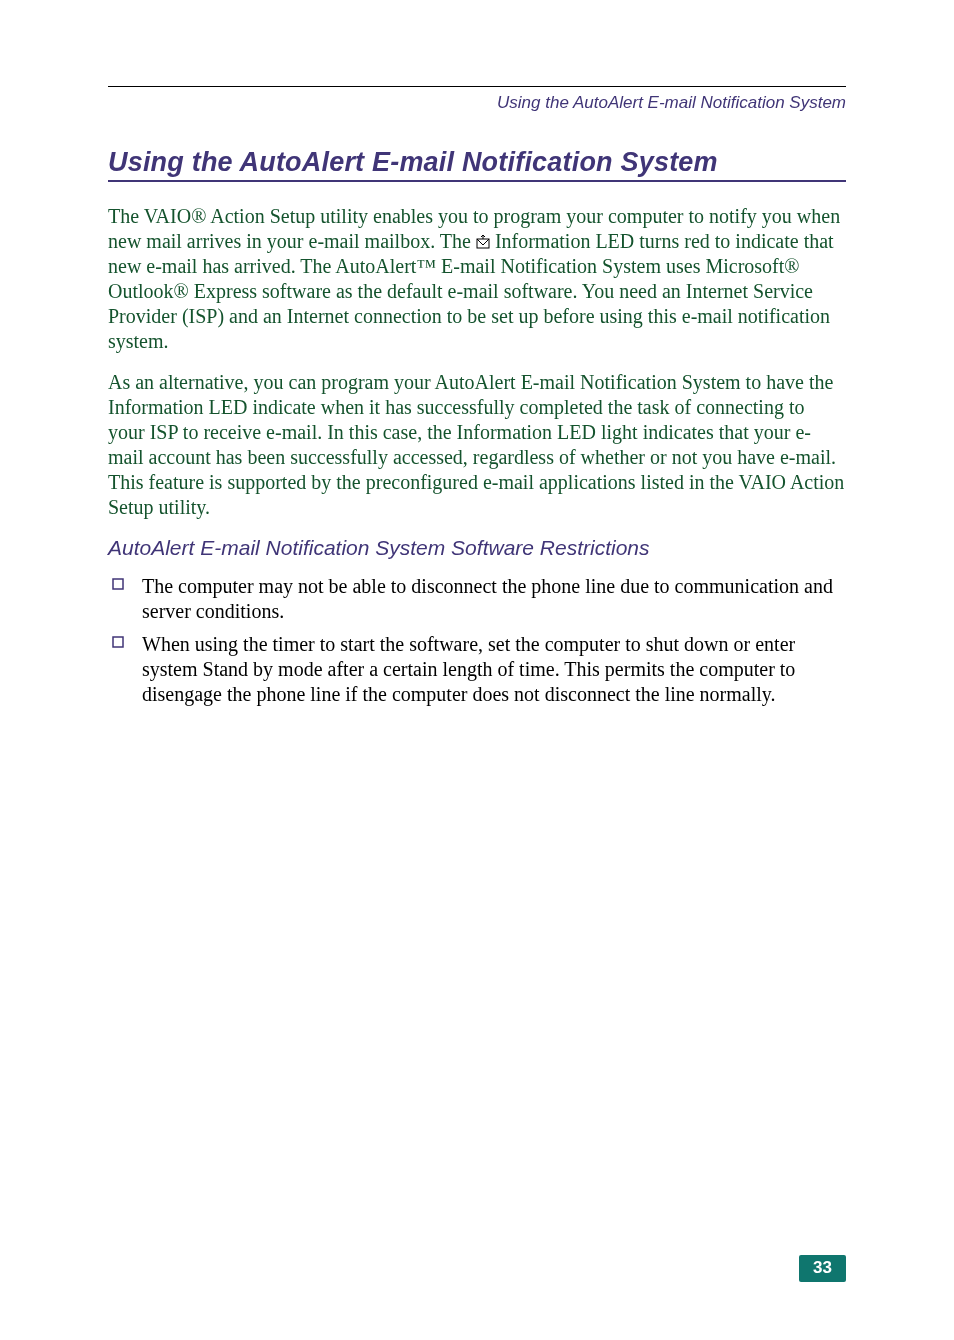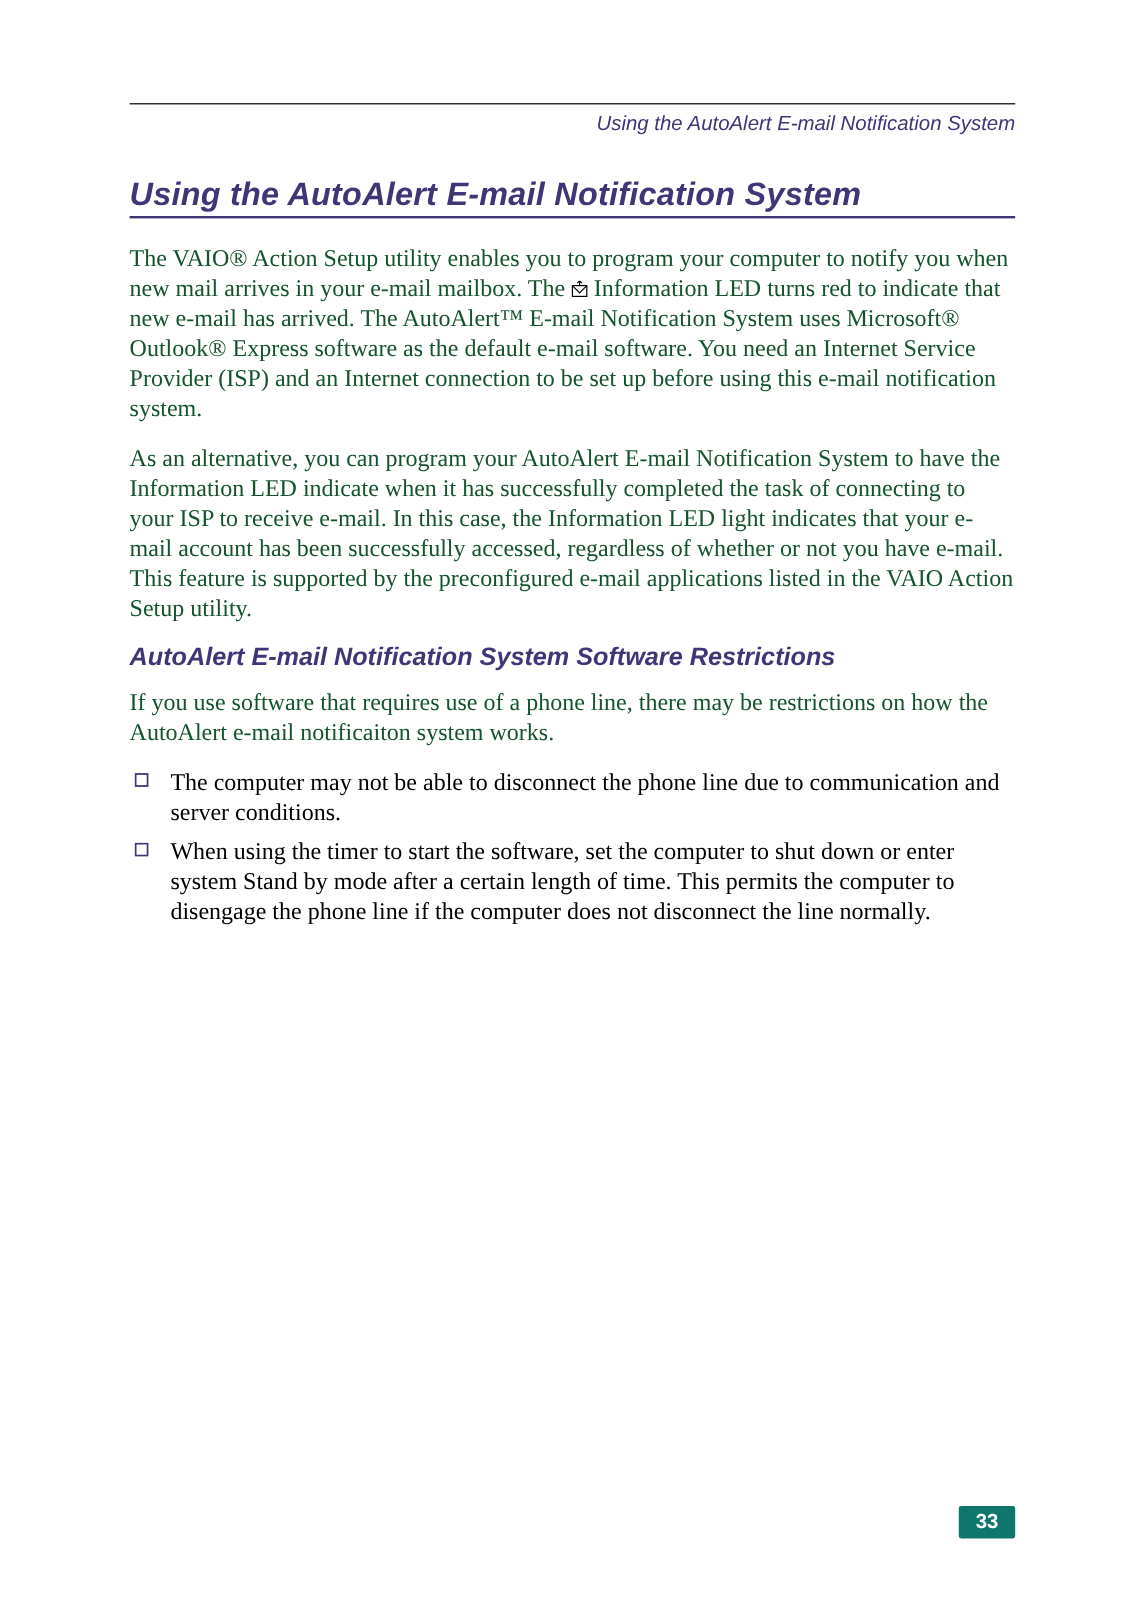--- a/index.html
+++ b/index.html
@@ -67,21 +67,21 @@
     margin-top: 2px;
   }
   .note-text {
     font-family: Arial, Helvetica, sans-serif;
     font-size: 18px;
     line-height: 1.25;
     color: #000;
   }
   .h2 {
     font-family: Arial, Helvetica, sans-serif;
-    font-weight: bold;
+    font-weight: normal;
     font-style: italic;
     color: #403577;
     font-size: 21px;
     margin: 8px 0 14px 0;
   }
   ul.sq {
     list-style: none;
     padding: 0;
     margin: 0 0 0 0;
   }
@@ -132,21 +132,20 @@
           <path d="M1 4 L7 10 L13 4" fill="none" stroke="#000" stroke-width="1"></path>
           <path d="M7 4 L7 0 M5 2 L7 0 L9 2" fill="none" stroke="#000" stroke-width="1"></path>
         </svg></span><span> Information LED turns red to indicate that new e-mail has arrived. The AutoAlert™ E-mail Notification System uses Microsoft® Outlook® Express software as the default e-mail software. You need an Internet Service Provider (ISP) and an Internet connection to be set up before using this e-mail notification system.</span>
   </p>
 
   <p class="body-p">As an alternative, you can program your AutoAlert E-mail Notification System to have the Information LED indicate when it has successfully completed the task of connecting to your ISP to receive e-mail. In this case, the Information LED light indicates that your e-mail account has been successfully accessed, regardless of whether or not you have e-mail. This feature is supported by the preconfigured e-mail applications listed in the VAIO Action Setup utility.</p>
 
 
   <h2 class="h2">AutoAlert E-mail Notification System Software Restrictions</h2>
 
-  <p class="body-p">If you use software that requires use of a phone line, there may be restrictions on how the AutoAlert e-mail notificaiton system works.</p>
 
   <ul class="sq">
     <li>
       <span class="sq-bullet">
           <svg width="12" height="12" viewBox="0 0 12 12">
             <rect x="1" y="1" width="10" height="10" fill="none" stroke="#403577" stroke-width="1.5"></rect>
           </svg>
         </span>
       <span class="sq-text">The computer may not be able to disconnect the phone line due to communication and server conditions.</span>
     </li>

